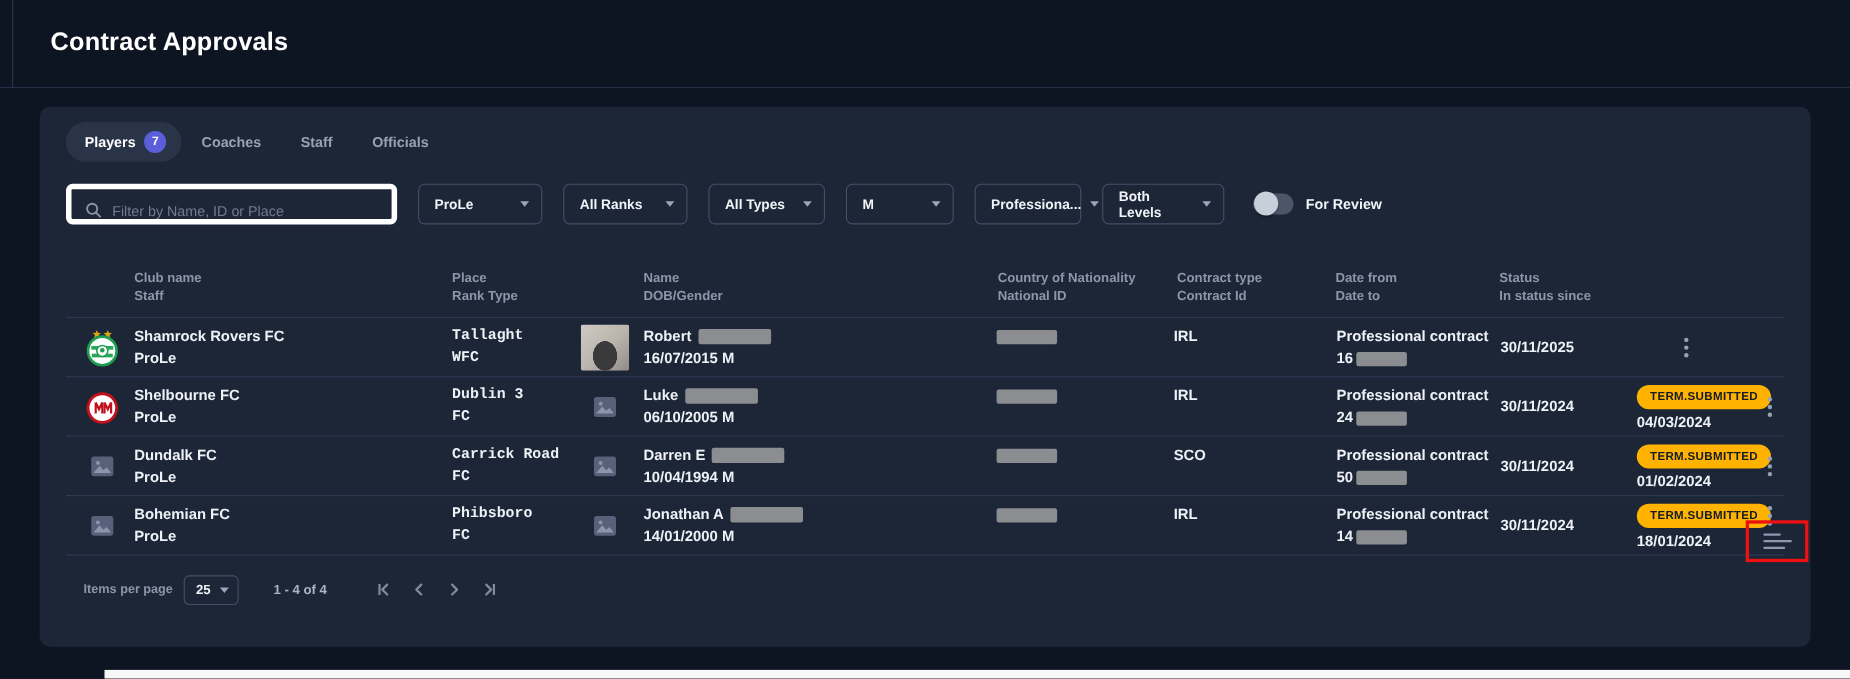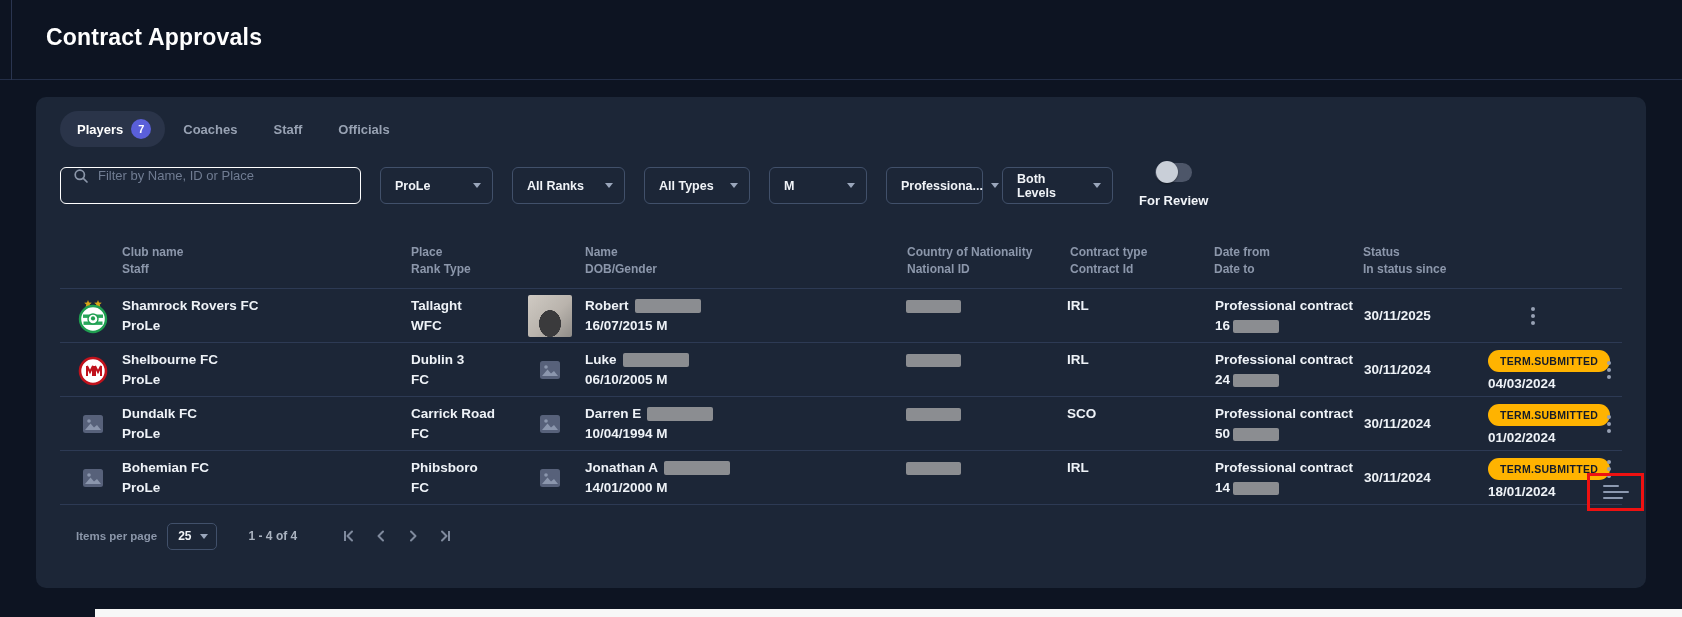--- a/index.html
+++ b/index.html
@@ -35,38 +35,38 @@
     background:#2a3449; border-radius:18px; color:#ffffff; padding:0 14px 0 17px;
   }
   .tab-badge{
     width:20px; height:20px; border-radius:50%;
     display:flex; align-items:center; justify-content:center;
     font-size:11px; font-weight:700; color:#fff;
   }
   
   .filter-bar{ position:absolute; left:24px; top:70px; height:37px; display:flex; align-items:center; }
   .search-box{
-    width:301px; height:37px; border:1px solid #ffffff; border-radius:6px;
-    display:flex; align-items:flex-start; padding:0 12px; gap:9px; background:transparent;
+    width:301px; height:37px; border:5px solid #ffffff; border-radius:6px;
+    display:flex; align-items:flex-end; padding:0 12px; gap:9px; background:transparent;
   }
   .search-box input{
     flex:1; background:transparent; border:none; outline:none;
     font-family:"Liberation Sans", sans-serif; font-size:13px; color:#dfe5ee;
   }
   .search-box input::placeholder{ color:#707c92; }
   .dropdown{
     height:37px; border:1px solid #41506a; border-radius:6px; margin-left:19px;
     display:flex; align-items:center; justify-content:space-between;
     padding:0 11px 0 14px; font-size:12.5px; font-weight:600; color:#f0f3f7;
   }
   .dd-caret{
     width:0; height:0; border-left:4.5px solid transparent; border-right:4.5px solid transparent;
     border-top:5.5px solid #9aa6bb; margin-left:8px;
   }
-  .toggle-wrap{ display:flex; align-items:center; margin-left:26px; gap:11px;flex-direction:column; }
+  .toggle-wrap{ display:flex; align-items:center; margin-left:26px; gap:11px; }
   .toggle{
     width:37px; height:19px; border-radius:10px; background:#4d5669; position:relative;
   }
   .toggle .knob{
     position:absolute; left:1px; top:-2px; width:22px; height:22px; border-radius:50%;
     background:#c9cfd8; box-shadow:0 1px 2px rgba(0,0,0,.4);
   }
   .toggle-label{ font-size:13px; font-weight:600; color:#f2f5f9; }
   
   .table{ position:absolute; left:24px; top:139px; width:1562px; }
@@ -77,21 +77,21 @@
   .thead{ height:53px; border-bottom:1px solid #2d3a54; }
   .th{ padding-top:8px; font-size:12px; font-weight:600; color:#8c97ab; line-height:17px; }
   .th.c1{ padding-left:62px; } .th.c2{ padding-left:11px; } .th.c3{ padding-left:70px; }
   .th.c4{ padding-left:16px; } .th.c5{ padding-left:17px; } .th.c6{ padding-left:20px; }
   .th.c7{ padding-left:19px; } .th.c8{ padding-left:18px; }
   .trow{ height:54px; border-bottom:1px solid #2d3a54; position:relative; }
   .cell{ font-size:13.5px; font-weight:600; color:#eef2f7; line-height:18px; }
   .l1{ margin-top:8px; white-space:nowrap; } .l2{ margin-top:2px; white-space:nowrap; }
   .c-club{ display:flex; padding-left:18px; }
   .logo-box{ width:30px; margin-right:14px; display:flex; align-items:center; justify-content:center; }
-  .c-place{ padding-left:11px; }
+  .c-place{ padding-left:11px;font-family:Liberation Mono, monospace; }
   .c-name{ display:flex; padding-left:13px; }
   .photo-box{ width:44px; margin-right:13px; display:flex; align-items:center; justify-content:center; }
   .photo{
     width:44px; height:42px; border-radius:2px;
     background:
       radial-gradient(ellipse 18px 22px at 50% 68%, #3a3a3c 0%, #3a3a3c 60%, transparent 62%),
       linear-gradient(135deg,#cfcac3 0%, #b9b3ac 55%, #8f8c88 100%);
   }
   .c-id{ padding-left:16px; }
   .c-country{ padding-left:17px; }

